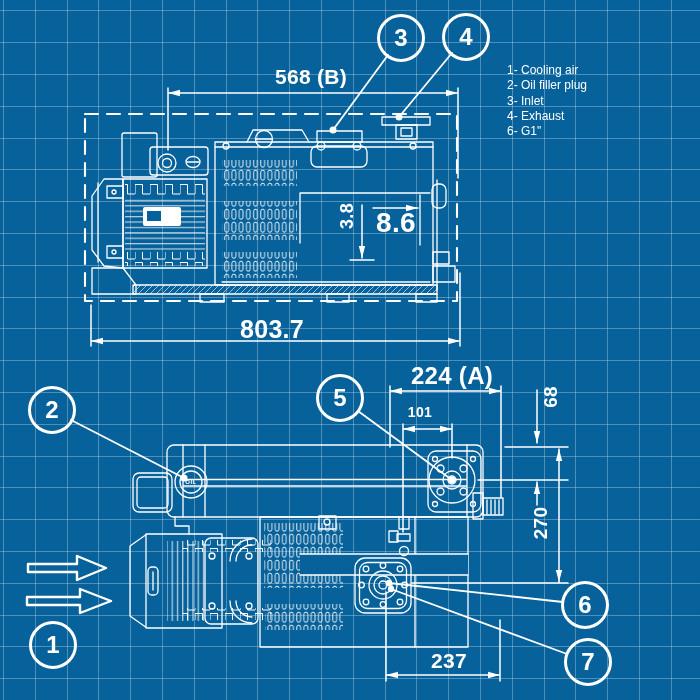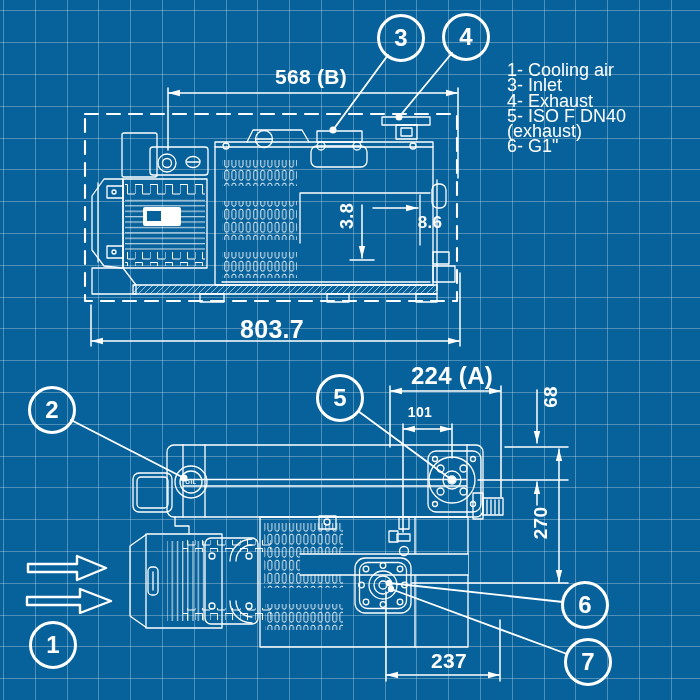--- a/index.html
+++ b/index.html
@@ -16,21 +16,21 @@
   .dim{
     position:absolute;color:#fff;font-weight:bold;white-space:nowrap;
     transform:translate(-50%,-50%);letter-spacing:.3px;
   }
   .dim.rot{transform:translate(-50%,-50%) rotate(-90deg);}
   .callout{
     position:absolute;width:42px;height:42px;border:3px solid #fff;border-radius:50%;
     transform:translate(-50%,-50%);display:flex;align-items:center;justify-content:center;
     color:#fff;font-weight:bold;font-size:24px;line-height:1;
   }
-  .legend{position:absolute;left:507px;top:63px;color:#fff;font-size:18px;line-height:15.3px;font-weight:400;}
+  .legend{position:absolute;left:507px;top:63px;color:#fff;font-size:12px;line-height:15.3px;font-weight:400;}
   .oil-label{
     position:absolute;left:191px;top:482px;transform:translate(-50%,-50%);
     color:#fff;font-size:6px;font-weight:bold;letter-spacing:.5px;
   }
 </style>
 </head>
 <body>
 
 <div class="stage">
 
@@ -253,30 +253,30 @@
       <circle cx="184" cy="478" r="3.5"></circle>
           <circle cx="452" cy="480" r="3.5"></circle>
       <circle cx="389" cy="583" r="3.2"></circle>
           <circle cx="391" cy="589" r="3.2"></circle>
     </g>
   </g>
 </svg>
 
 <div class="legend">
   <div>1- Cooling air</div>
+  <div>2- Oil filler plug</div>
   <div>3- Inlet</div>
   <div>4- Exhaust</div>
-  <div>5- ISO F DN40 (exhaust)</div>
   <div>6- G1"</div>
 </div>
 
 <div class="dim" style="left:311px;top:77px;font-size:21px;">568 (B)</div>
 <div class="dim" style="left:272px;top:329px;font-size:25px;">803.7</div>
 <div class="dim rot" style="left:347px;top:216px;font-size:18px;">3.8</div>
-<div class="dim" style="left:396px;top:223px;font-size:17px;margin-left:34px;">8.6</div>
+<div class="dim" style="left:396px;top:223px;font-size:28px;">8.6</div>
 
 <div class="dim" style="left:452px;top:376px;font-size:24px;">224 (A)</div>
 <div class="dim" style="left:420px;top:412px;font-size:14px;">101</div>
 <div class="dim rot" style="left:551px;top:397px;font-size:19px;">68</div>
 <div class="dim rot" style="left:541px;top:523px;font-size:19px;">270</div>
 <div class="dim" style="left:449px;top:661px;font-size:21px;">237</div>
 
 <div class="oil-label">OIL</div>
 
 <div class="callout" style="left:53px;top:645px;">

